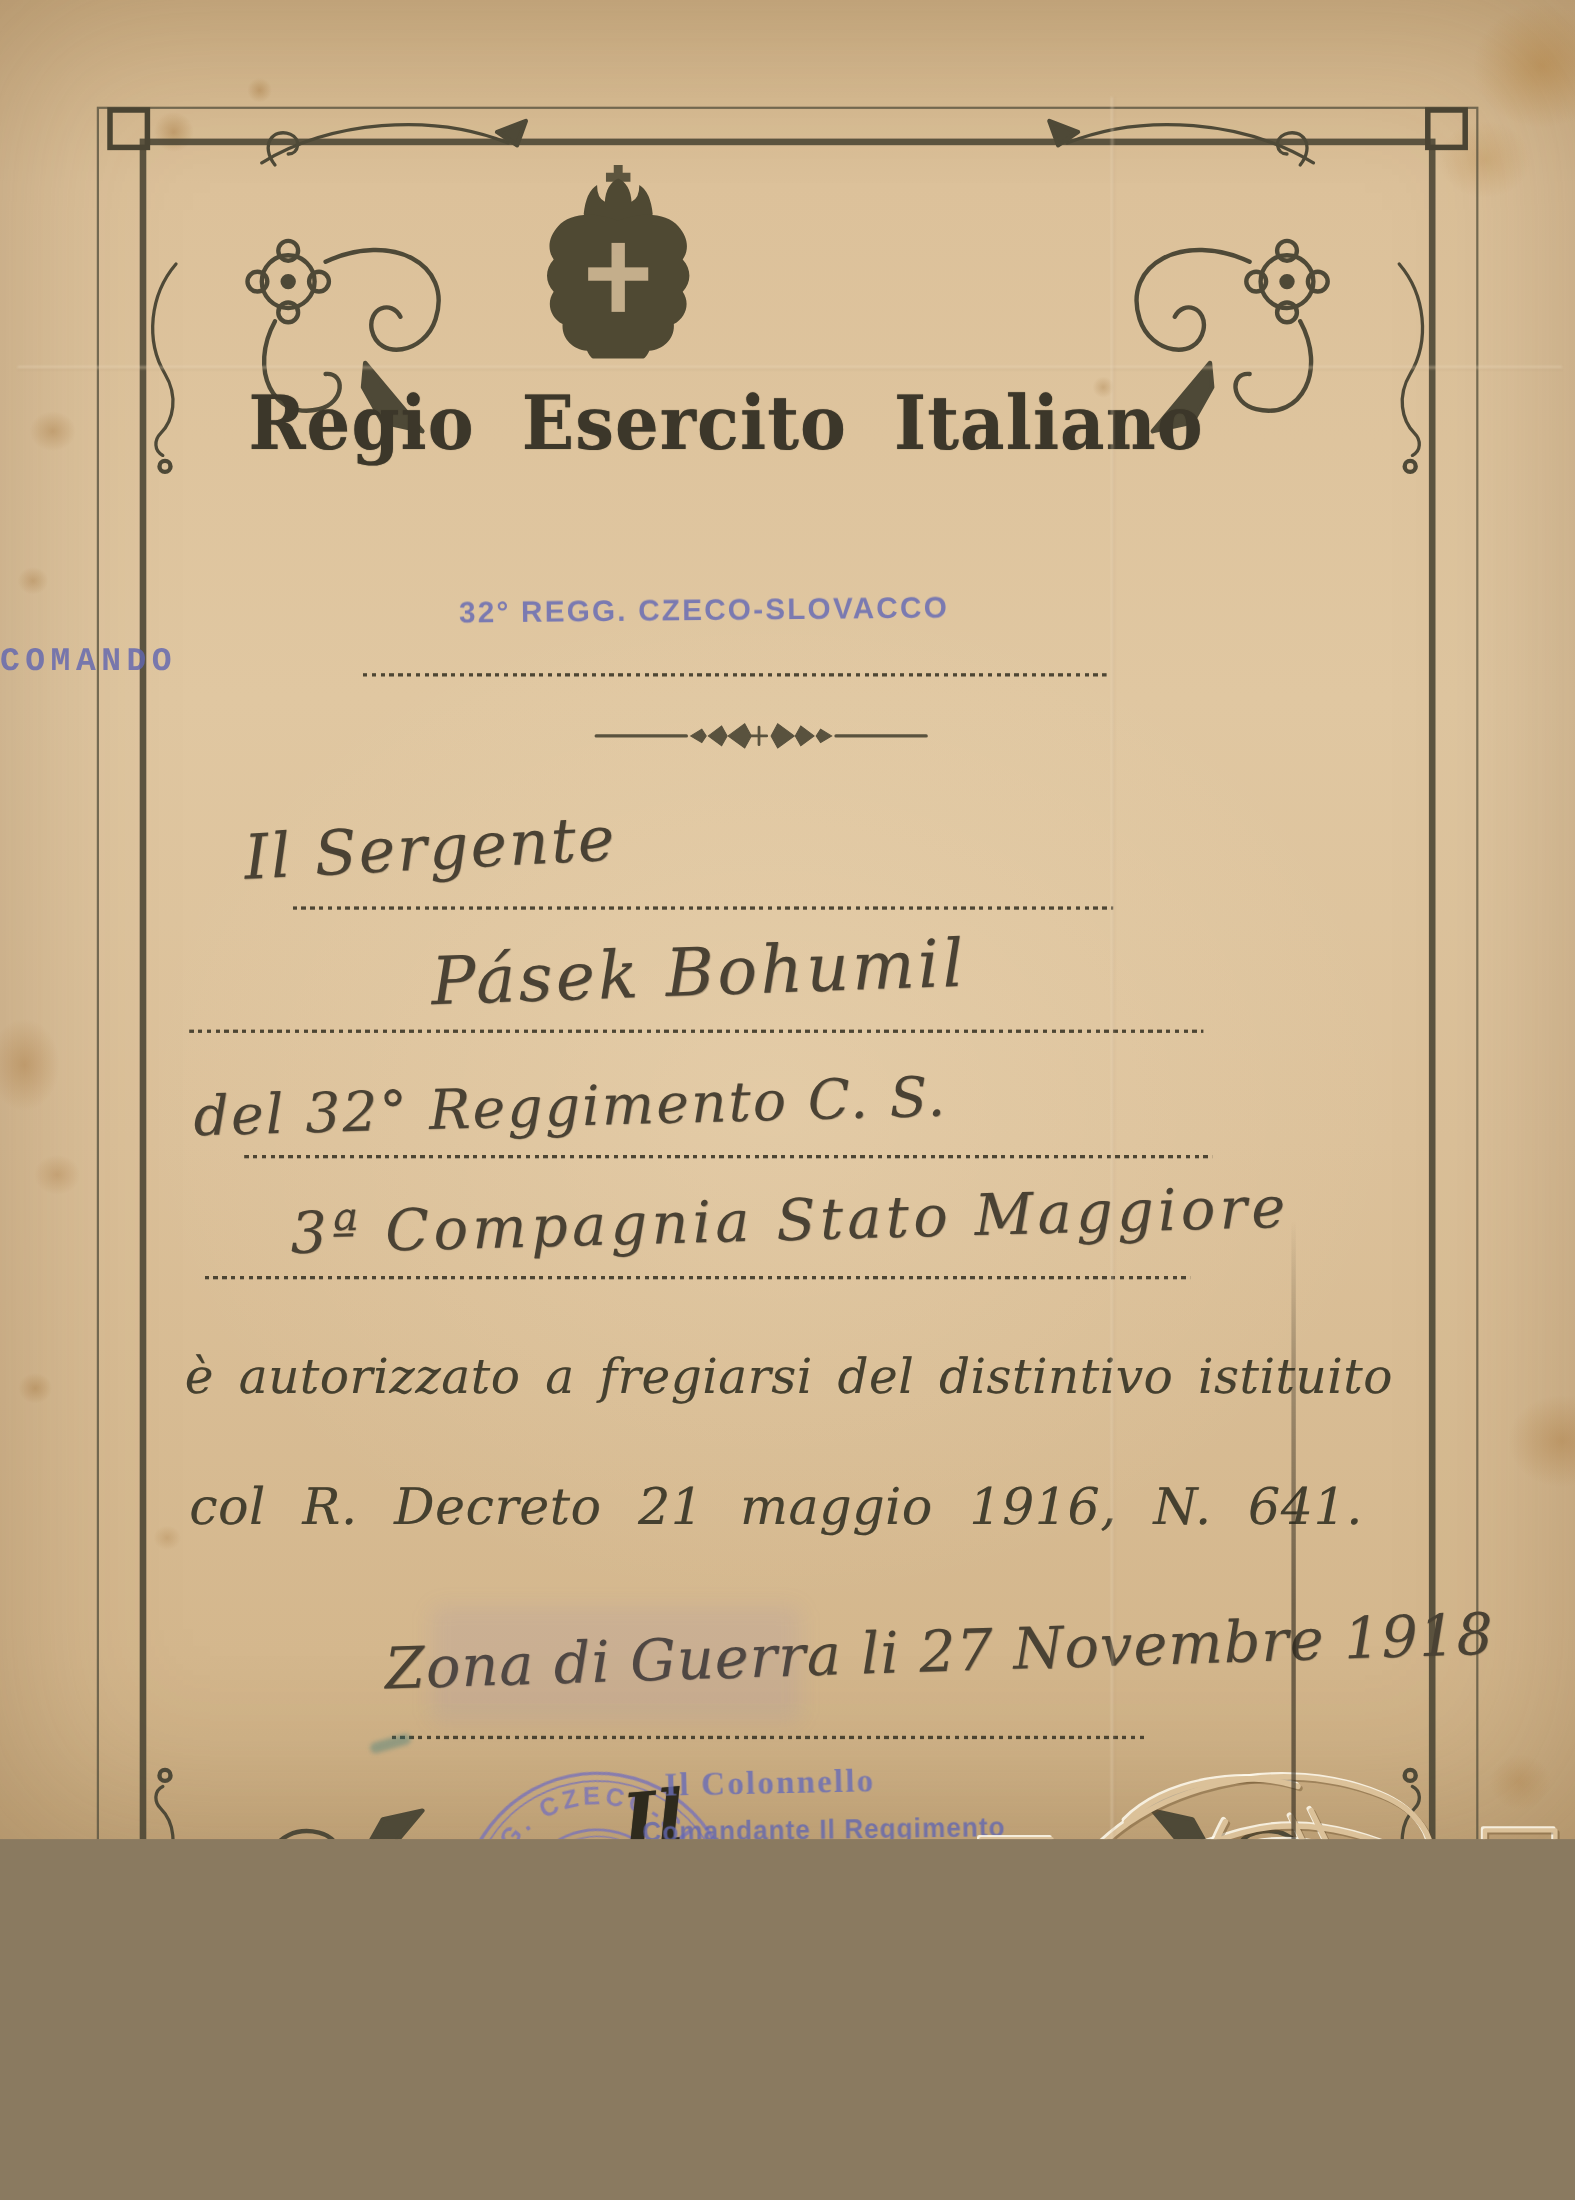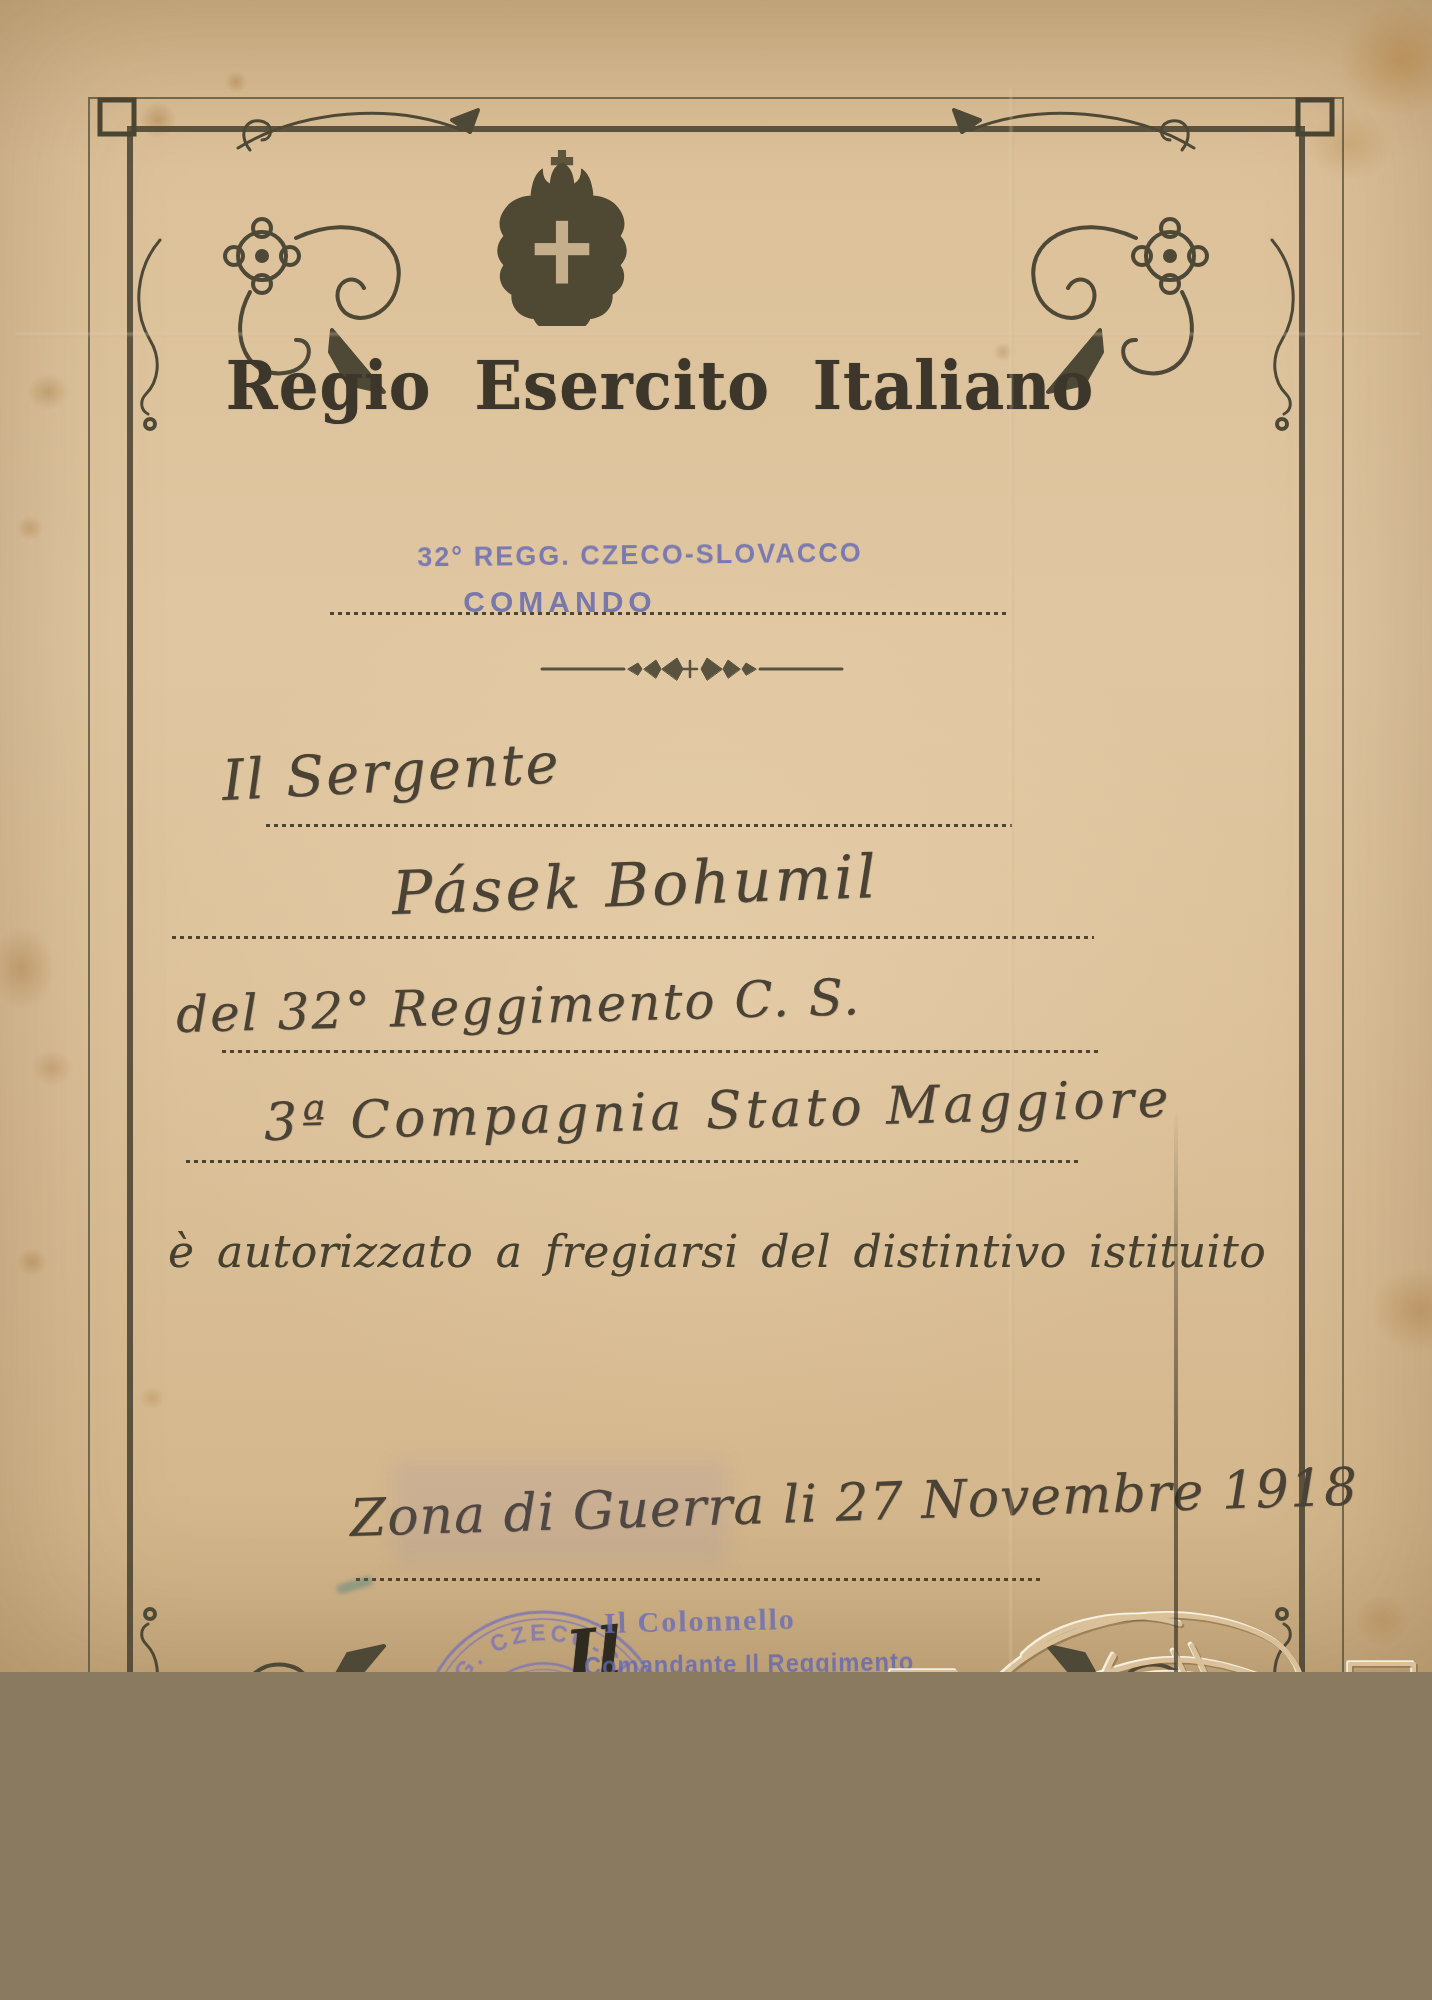--- a/index.html
+++ b/index.html
@@ -54,22 +54,22 @@
     font-family:"DejaVu Serif", serif; font-weight:bold; font-size:68px; line-height:1.05;
     color:#3c372a; letter-spacing:1px; word-spacing:22px;
     transform:scaleX(.92); transform-origin:center top;
     text-shadow:0 0 1px rgba(60,55,40,.65);
     white-space:nowrap;
   }
   .bstamp { position:absolute; font-weight:bold; white-space:nowrap; }
   .stamp1 { left:0; top:540px; width:1280px; text-align:center;
     font-family:"Liberation Sans", sans-serif; font-size:27px; letter-spacing:2px;
     color:rgba(104,108,180,.85); transform:rotate(-.6deg); filter:blur(.45px); }
-  .stamp2 { left:0; top:585px; width:1120px; text-align:center;
-    font-family:Liberation Sans, sans-serif; font-size:30px; letter-spacing:5px;
+  .stamp2 { left:0; top:585px; width:1120px; text-align:left;
+    font-family:Liberation Mono, monospace; font-size:30px; letter-spacing:5px;
     color:rgba(98,102,176,.82); filter:blur(.5px); }
   .colonel1 { left:604px; top:1604px; font-family:"Liberation Serif", serif; font-size:30px;
     letter-spacing:2px; color:rgba(105,108,182,.82); transform:rotate(-1.2deg); filter:blur(.55px); }
   .colonel2 { left:584px; top:1652px; font-family:"Liberation Sans", sans-serif; font-size:25px;
     letter-spacing:1px; color:rgba(98,102,176,.80); transform:rotate(-.8deg) scaleX(.95);
     transform-origin:left center; filter:blur(.6px); }
 
   .dotted { position:absolute; height:3px;
     background-image:repeating-linear-gradient(90deg, rgba(64,58,42,.92) 0 4px, rgba(64,58,42,0) 4px 8px);
     filter:blur(.2px); }
@@ -176,20 +176,21 @@
   <div class="hand" id="line-name">Pásek Bohumil</div>
   <div class="dotted" id="rule2"></div>
 
   <div class="hand" id="line-unit">del 32° Reggimento C. S.</div>
   <div class="dotted" id="rule3"></div>
 
   <div class="hand" id="line-company">3ª Compagnia Stato Maggiore</div>
   <div class="dotted" id="rule4"></div>
 
   <div class="printed-script" id="line-auth">è autorizzato a fregiarsi del distintivo istituito</div>
+  <div class="printed-script" id="line-decree">col R. Decreto 21 maggio 1916, N. 641.</div>
 
   <div class="hand" id="line-placedate">Zona di Guerra li 27 Novembre 1918</div>
   <div class="dotted" id="rule7"></div>
 
   <div class="layer ghost-stamp"></div>
   <div class="layer teal-smudge"></div>
 
   <svg class="layer roundstamp-svg" viewBox="0 0 260 260">
     <g stroke="#7b74b8" fill="none">
       <circle cx="130" cy="130" r="122" stroke-width="3"></circle>

